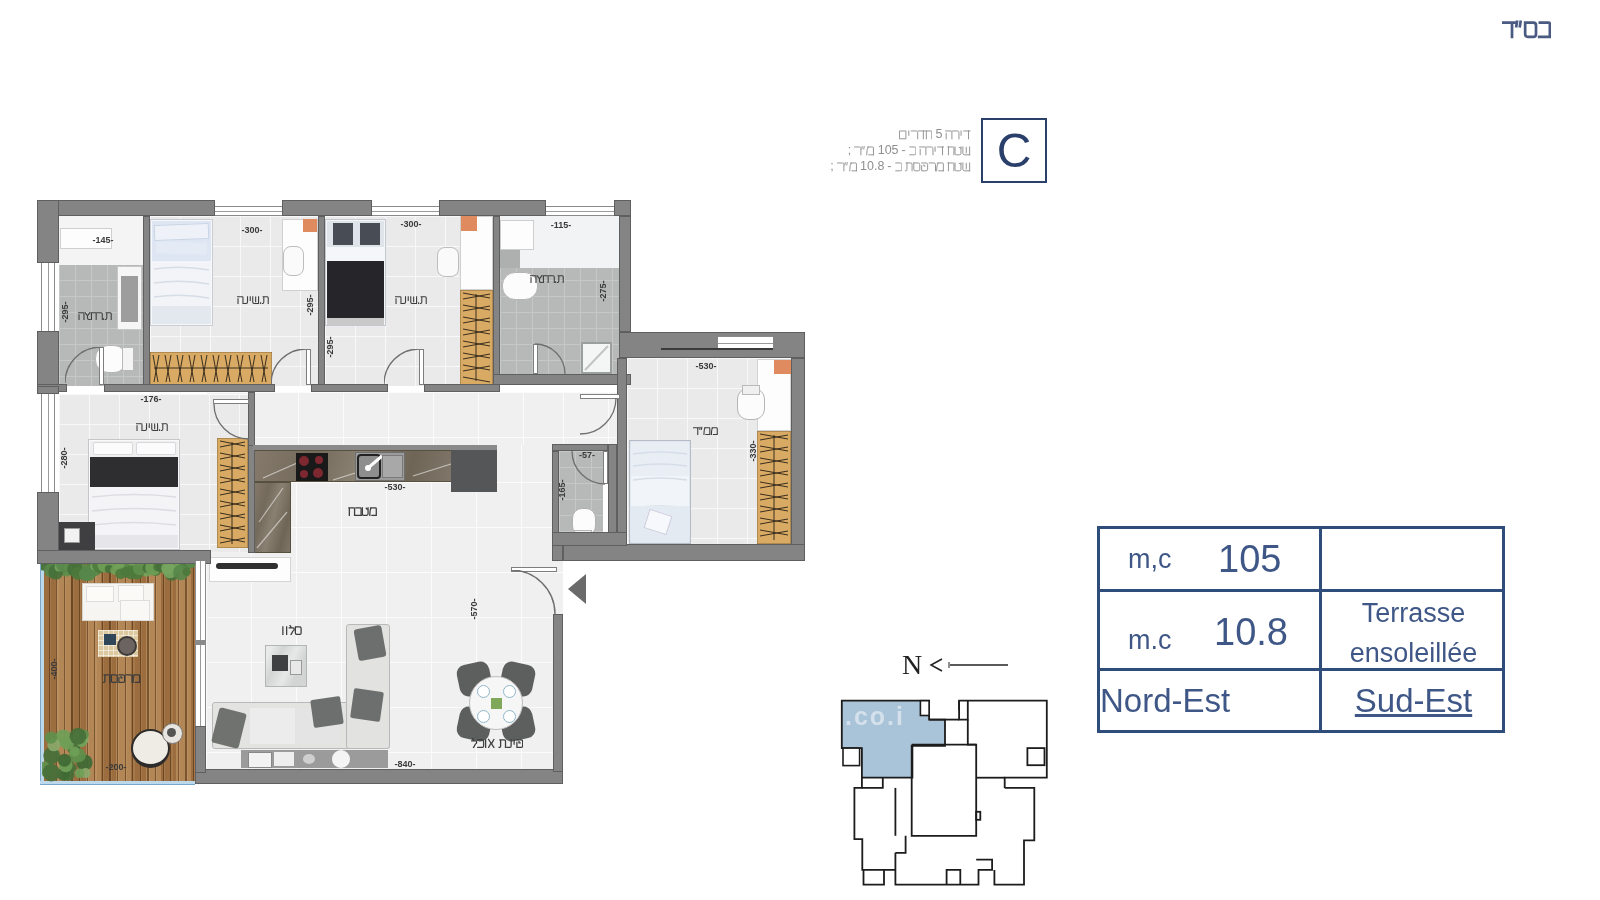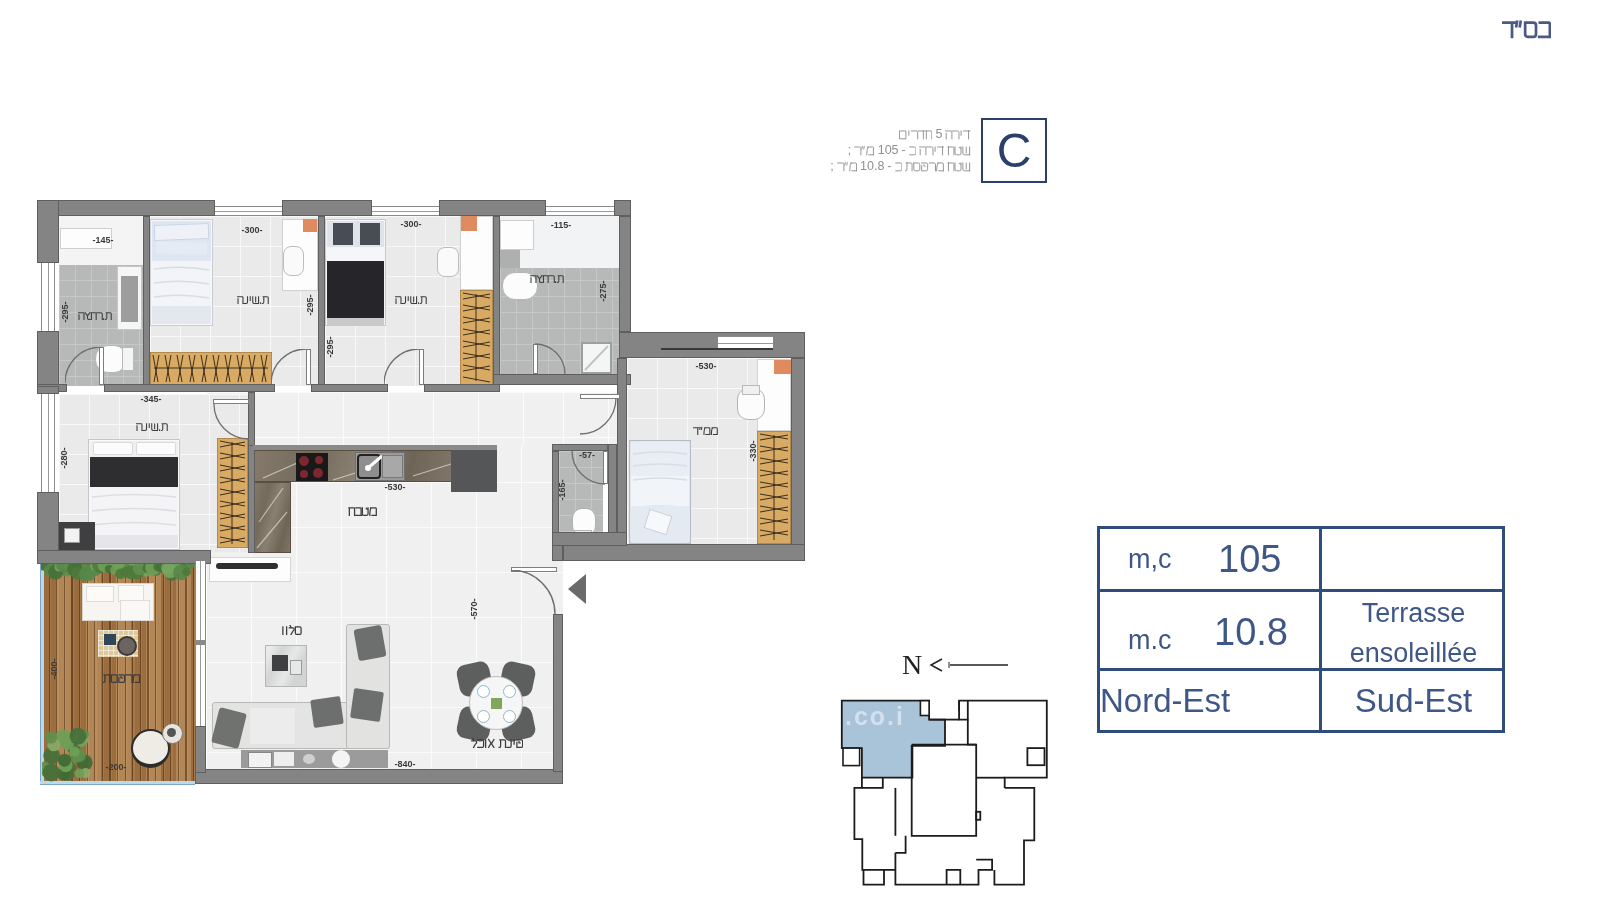--- a/index.html
+++ b/index.html
@@ -539,21 +539,21 @@
       </svg>
     </div>
 <div style="position:absolute;left:103.0px;top:240px;transform:translate(-50%,-50%);font:bold 9px 'Liberation Sans',sans-serif;color:#3a3a3a;letter-spacing:0px;white-space:nowrap;">-145-</div>
 <div style="position:absolute;left:252.0px;top:230.0px;transform:translate(-50%,-50%);font:bold 9px 'Liberation Sans',sans-serif;color:#3a3a3a;letter-spacing:0px;white-space:nowrap;">-300-</div>
 <div style="position:absolute;left:411.0px;top:224.0px;transform:translate(-50%,-50%);font:bold 9px 'Liberation Sans',sans-serif;color:#3a3a3a;letter-spacing:0px;white-space:nowrap;">-300-</div>
 <div style="position:absolute;left:561.0px;top:225.0px;transform:translate(-50%,-50%);font:bold 9px 'Liberation Sans',sans-serif;color:#3a3a3a;letter-spacing:0px;white-space:nowrap;">-115-</div>
 <div style="position:absolute;left:65.0px;top:312.0px;transform:translate(-50%,-50%) rotate(-90deg);font:bold 9px 'Liberation Sans',sans-serif;color:#3a3a3a;letter-spacing:0px;white-space:nowrap;">-295-</div>
 <div style="position:absolute;left:310.0px;top:305.0px;transform:translate(-50%,-50%) rotate(-90deg);font:bold 9px 'Liberation Sans',sans-serif;color:#3a3a3a;letter-spacing:0px;white-space:nowrap;">-295-</div>
 <div style="position:absolute;left:330.0px;top:347.0px;transform:translate(-50%,-50%) rotate(-90deg);font:bold 9px 'Liberation Sans',sans-serif;color:#3a3a3a;letter-spacing:0px;white-space:nowrap;">-295-</div>
 <div style="position:absolute;left:603.0px;top:291.0px;transform:translate(-50%,-50%) rotate(-90deg);font:bold 9px 'Liberation Sans',sans-serif;color:#3a3a3a;letter-spacing:0px;white-space:nowrap;">-275-</div>
-<div style="position:absolute;left:151.0px;top:399.0px;transform:translate(-50%,-50%);font:bold 9px 'Liberation Sans',sans-serif;color:#3a3a3a;letter-spacing:0px;white-space:nowrap;">-345-</div>
+<div style="position:absolute;left:151.0px;top:399.0px;transform:translate(-50%,-50%);font:bold 9px 'Liberation Sans',sans-serif;color:#3a3a3a;letter-spacing:0px;white-space:nowrap;">-176-</div>
 <div style="position:absolute;left:64.0px;top:458.0px;transform:translate(-50%,-50%) rotate(-90deg);font:bold 9px 'Liberation Sans',sans-serif;color:#3a3a3a;letter-spacing:0px;white-space:nowrap;">-280-</div>
 <div style="position:absolute;left:395.0px;top:487.0px;transform:translate(-50%,-50%);font:bold 9px 'Liberation Sans',sans-serif;color:#3a3a3a;letter-spacing:0px;white-space:nowrap;">-530-</div>
 <div style="position:absolute;left:706.0px;top:366.0px;transform:translate(-50%,-50%);font:bold 9px 'Liberation Sans',sans-serif;color:#3a3a3a;letter-spacing:0px;white-space:nowrap;">-530-</div>
 <div style="position:absolute;left:753.0px;top:451.0px;transform:translate(-50%,-50%) rotate(-90deg);font:bold 9px 'Liberation Sans',sans-serif;color:#3a3a3a;letter-spacing:0px;white-space:nowrap;">-330-</div>
 <div style="position:absolute;left:587.0px;top:455.0px;transform:translate(-50%,-50%);font:bold 9px 'Liberation Sans',sans-serif;color:#3a3a3a;letter-spacing:0px;white-space:nowrap;">-57-</div>
 <div style="position:absolute;left:562.0px;top:490.0px;transform:translate(-50%,-50%) rotate(-90deg);font:bold 9px 'Liberation Sans',sans-serif;color:#3a3a3a;letter-spacing:0px;white-space:nowrap;">-165-</div>
 <div style="position:absolute;left:474.0px;top:609.0px;transform:translate(-50%,-50%) rotate(-90deg);font:bold 9px 'Liberation Sans',sans-serif;color:#3a3a3a;letter-spacing:0px;white-space:nowrap;">-570-</div>
 <div style="position:absolute;left:405.0px;top:764.0px;transform:translate(-50%,-50%);font:bold 9px 'Liberation Sans',sans-serif;color:#3a3a3a;letter-spacing:0px;white-space:nowrap;">-840-</div>
 <div style="position:absolute;left:116.0px;top:767.0px;transform:translate(-50%,-50%);font:bold 9px 'Liberation Sans',sans-serif;color:#3a3a3a;letter-spacing:0px;white-space:nowrap;">-200-</div>
 <div style="position:absolute;left:54.0px;top:669.0px;transform:translate(-50%,-50%) rotate(-90deg);font:bold 9px 'Liberation Sans',sans-serif;color:#3a3a3a;letter-spacing:0px;white-space:nowrap;">-400-</div>
@@ -676,21 +676,21 @@
 <div style="position:absolute;left:1097px;top:526px;width:408px;height:207px;border:3px solid #2e4d7b;box-sizing:border-box;color:#3f5787;padding-left:37px;">
 <div style="position:absolute;left:219px;top:0;width:3px;height:100%;background:#2e4d7b;"></div>
 <div style="position:absolute;left:0;top:60px;width:100%;height:3px;background:#2e4d7b;"></div>
 <div style="position:absolute;left:0;top:139px;width:100%;height:3px;background:#2e4d7b;"></div>
 <div style="position:absolute;left:28px;top:15px;font:27px 'Liberation Sans',sans-serif;">m,c</div>
 <div style="position:absolute;left:118px;top:9px;font:38px 'Liberation Sans',sans-serif;">105</div>
 <div style="position:absolute;left:28px;top:96px;font:27px 'Liberation Sans',sans-serif;">m.c</div>
 <div style="position:absolute;left:114px;top:82px;font:38px 'Liberation Sans',sans-serif;">10.8</div>
 <div style="position:absolute;left:222px;top:64px;width:183px;text-align:center;font:27px/40px 'Liberation Sans',sans-serif;">Terrasse<br>ensoleillée</div>
 <div style="position:absolute;left:0px;top:153px;width:219px;text-align:left;font:33px 'Liberation Sans',sans-serif;">Nord-Est</div>
-<div style="position:absolute;left:222px;top:153px;width:183px;text-align:center;font:33px 'Liberation Sans',sans-serif;">Sud-Est</div>
+<div style="position:absolute;left:222px;top:153px;width:183px;text-align:center;font:33px 'Liberation Sans',sans-serif;text-decoration:underline;">Sud-Est</div>
 </div>
 <div style="position:absolute;left:902px;top:649px;font:28px 'Liberation Serif',serif;color:#222;">N</div>
 <svg style="position:absolute;left:928px;top:658px;" width="85" height="14" viewBox="0 0 85 14">
       <line x1="22" y1="7" x2="80" y2="7" stroke="#222" stroke-width="1.3"></line>
       <path d="M14 1 L3 7 L14 13" fill="none" stroke="#222" stroke-width="1.5"></path>
       <line x1="21" y1="4" x2="21" y2="10" stroke="#222" stroke-width="1"></line>
     </svg>
 <svg style="position:absolute;left:830px;top:680px;" width="230" height="220" viewBox="0 0 230 220">
       <path d="M11.8 20.7 L99.1 20.7 L99.1 39.6 L115.0 39.6 L115.0 65.8 L82.4 65.8 L82.4 97.7 L31.9 97.7 L31.9 68.1 L11.8 68.1 Z" fill="#a9c3d8" stroke="#1c1c1c" stroke-width="1.8"></path>
       <g fill="#ffffff" stroke="#1c1c1c" stroke-width="1.6">

